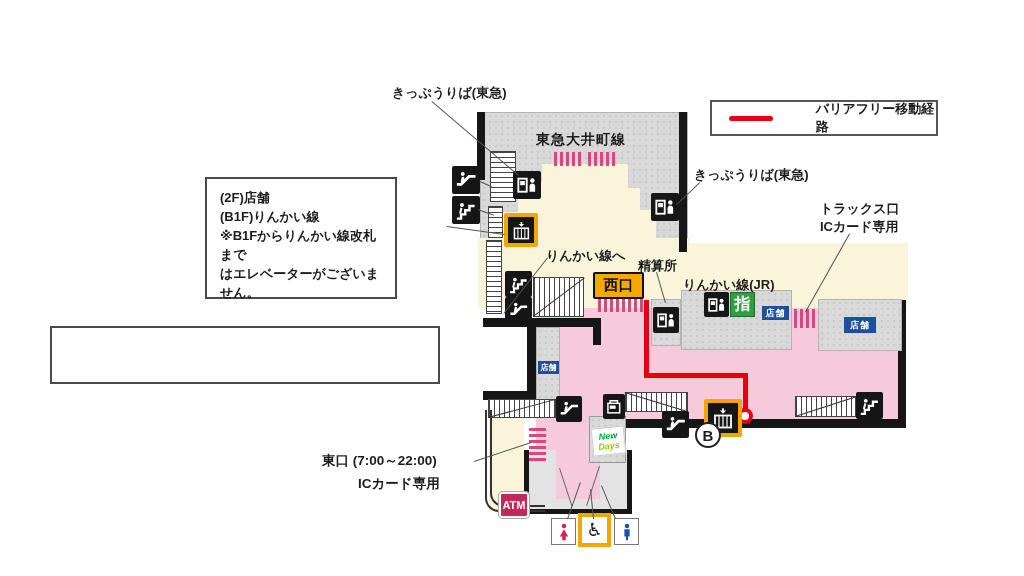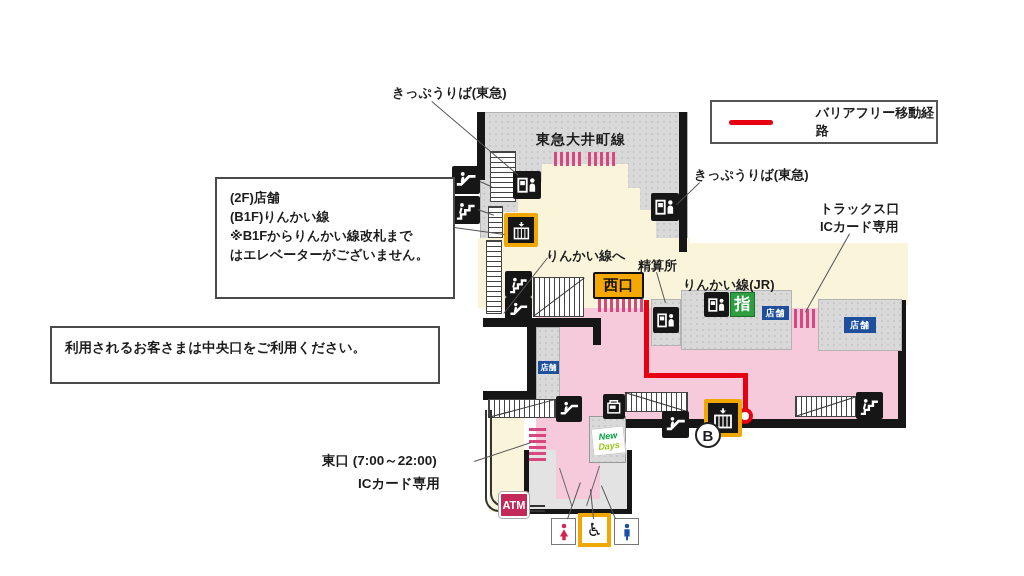--- a/index.html
+++ b/index.html
@@ -287,29 +287,28 @@
   <div class="lbl" style="left:694px;top:166px;">きっぷうりば(東急)</div>
   <div class="lbl" style="left:820px;top:200px;">トラックス口</div>
   <div class="lbl" style="left:820px;top:218px;">ICカード専用</div>
   <div class="lbl" style="left:546px;top:247px;">りんかい線へ</div>
   <div class="lbl" style="left:638px;top:257px;">精算所</div>
   <div class="lbl" style="left:683px;top:276px;">りんかい線(JR)</div>
   <div class="badge" style="left:593px;top:272px;width:51px;height:27px;background:var(--west-exit-orange);border:2.5px solid #111;border-radius:2px;font-size:15px;font-weight:800;color:#111;">西口</div>
   <div class="lbl" style="left:322px;top:452px;font-size:13.5px;">東口 (7:00～22:00)</div>
   <div class="lbl" style="left:358px;top:475px;font-size:13.5px;">ICカード専用</div>
 
-  <div class="abs" style="left:710px;top:100px;width:228px;height:44px;background:#fff;border:2px solid #555;box-sizing:border-box;display:flex;align-items:center;gap:32px;">
+  <div class="abs" style="left:710px;top:100px;width:228px;height:36px;background:#fff;border:2px solid #555;box-sizing:border-box;display:flex;align-items:center;gap:32px;">
     <span style="display:block;width:48px;height:5px;background:var(--route-red);border-radius:3px;margin-left:17px;"></span>
     <span style="margin-left:11px;font-size:13px;font-weight:700;">バリアフリー移動経路</span>
   </div>
 
-  <div class="infobox" style="left:215px;top:177px;width:240px;height:122px;">
+  <div class="infobox" style="left:205px;top:177px;width:192px;height:122px;">
     <div>(2F)店舗</div>
     <div>(B1F)りんかい線</div>
     <div>※B1Fからりんかい線改札まで</div>
     <div>はエレベーターがございません。</div>
   </div>
 
   <div class="infobox" style="left:50px;top:326px;width:390px;height:58px;font-size:13.5px;line-height:21px;">
-    <div>利用されるお客さまは中央口をご利用ください。</div>
   </div>
 
 </div>
 
 </body></html>

